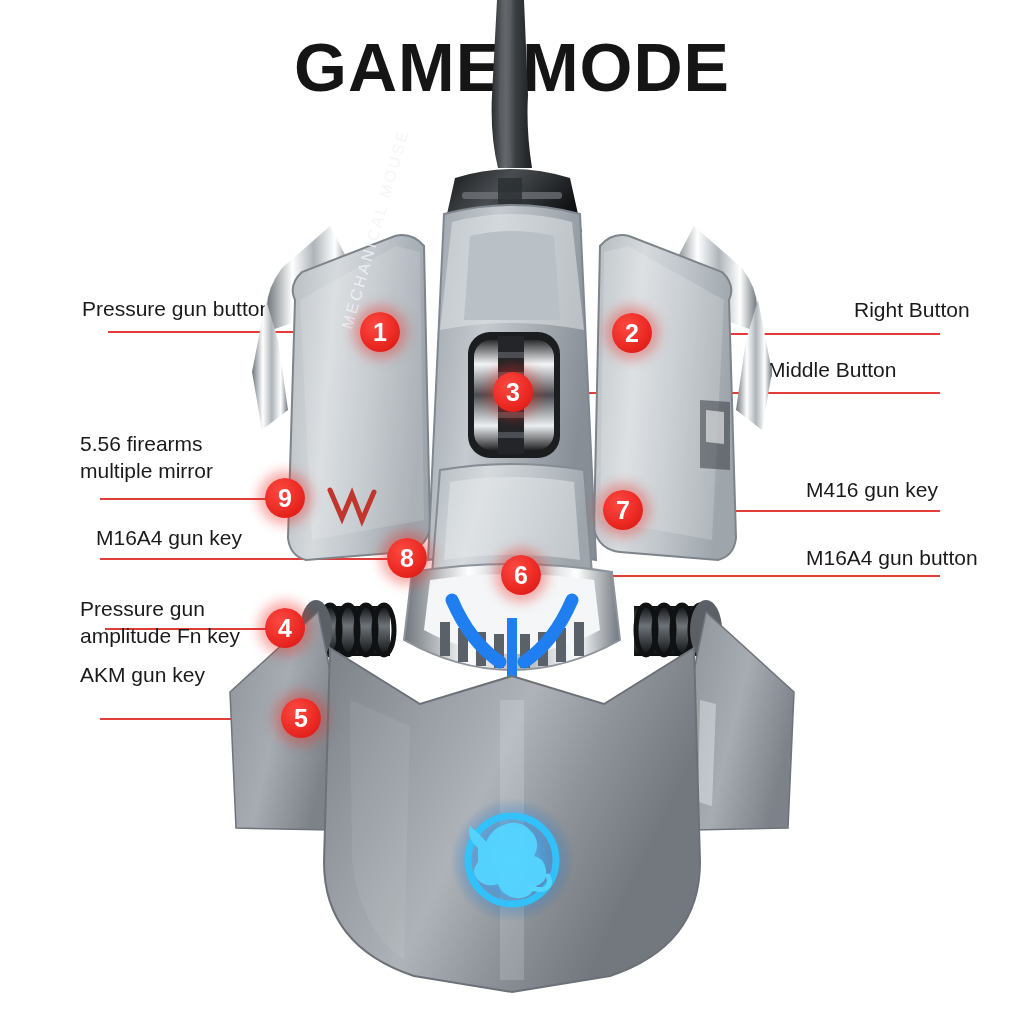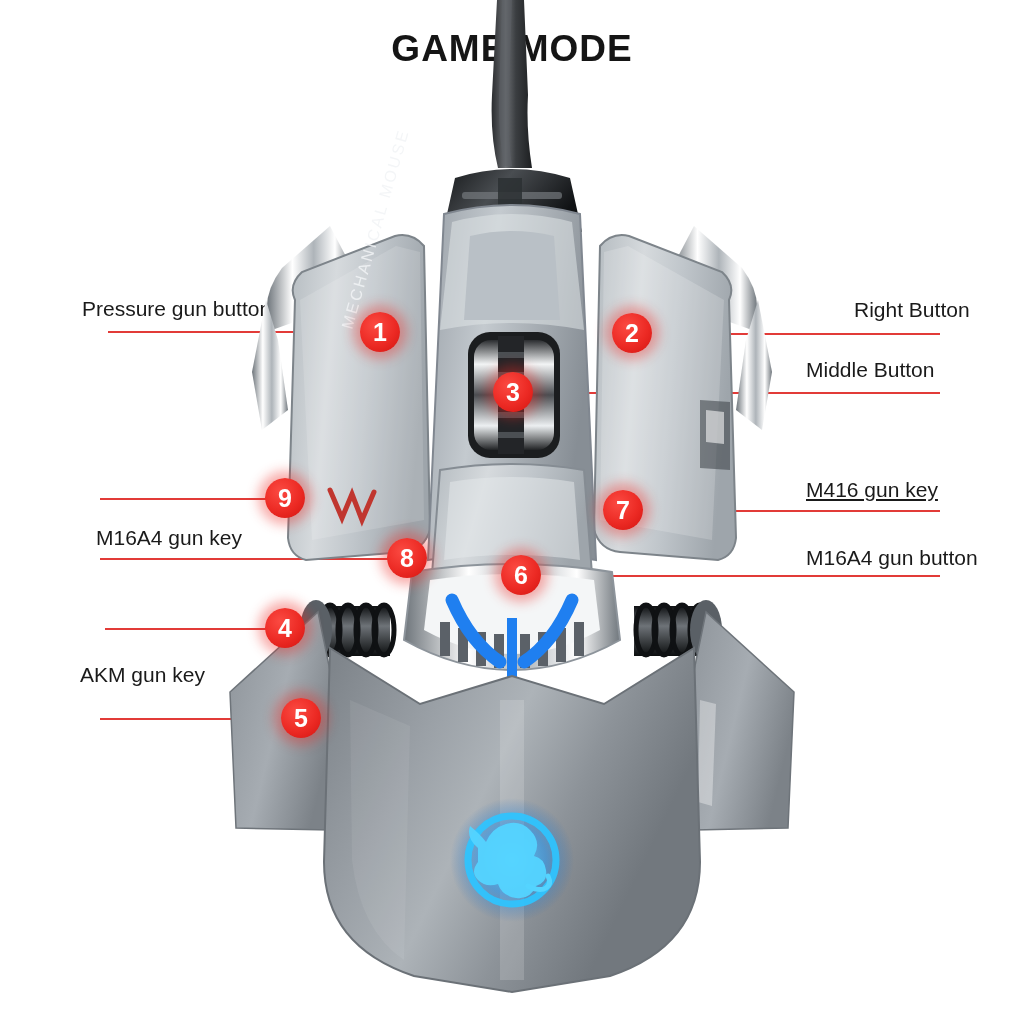--- a/index.html
+++ b/index.html
@@ -14,21 +14,21 @@
     position: relative;
     width: 1024px; height: 1024px;
     background: #ffffff;
   }
 
   
   #title {
     position: absolute;
     top: 28px; left: 0; width: 1024px;
     text-align: center;
-    font-size: 37px;
+    font-size: 68px;
     font-weight: bold;
     letter-spacing: 1px;
     color: #151515;
     font-family: "Liberation Sans", sans-serif;
   }
 
   
   .callout {
     position: absolute;
     font-size: 21px;
@@ -267,24 +267,28 @@
   <div class="leader" style="left:513px; top:392px; width:427px;"></div>
   <div class="leader" style="left:100px; top:498px; width:185px;"></div>
   <div class="leader" style="left:623px; top:510px; width:317px;"></div>
   <div class="leader" style="left:100px; top:558px; width:307px;"></div>
   <div class="leader" style="left:521px; top:575px; width:419px;"></div>
   <div class="leader" style="left:105px; top:628px; width:180px;"></div>
   <div class="leader" style="left:100px; top:718px; width:201px;"></div>
 
   <div class="callout left" style="left:82px;  top:296px;">Pressure gun button</div>
   <div class="callout right" style="left:806px; top:297px;margin-left:48px;">Right Button</div>
-  <div class="callout right" style="left:806px; top:357px;text-align:right;">Middle Button</div>
-  <div class="callout right" style="left:806px; top:477px;text-decoration:underline;">M416 gun key</div>
+  <div class="callout right" style="left:768px; top:357px;text-align:right;">Middle Button</div>
+  <div class="callout left" style="left:80px;  top:431px;">5.56 firearms
+multiple mirror</div>
+  <div class="callout right" style="left:806px; top:477px;">M416 gun key</div>
   <div class="callout left" style="left:96px;  top:525px;">M16A4 gun key</div>
   <div class="callout right" style="left:806px; top:545px;">M16A4 gun button</div>
+  <div class="callout left" style="left:80px;  top:596px;">Pressure gun
+amplitude Fn key</div>
   <div class="callout left" style="left:80px;  top:662px;">AKM gun key</div>
 
   <div class="badge" style="left:360px; top:312px;">1</div>
   <div class="badge" style="left:612px; top:313px;">2</div>
   <div class="badge" style="left:493px; top:372px;">3</div>
   <div class="badge" style="left:265px; top:608px;">4</div>
   <div class="badge" style="left:281px; top:698px;">5</div>
   <div class="badge" style="left:501px; top:555px;">6</div>
   <div class="badge" style="left:603px; top:490px;">7</div>
   <div class="badge" style="left:387px; top:538px;">8</div>

